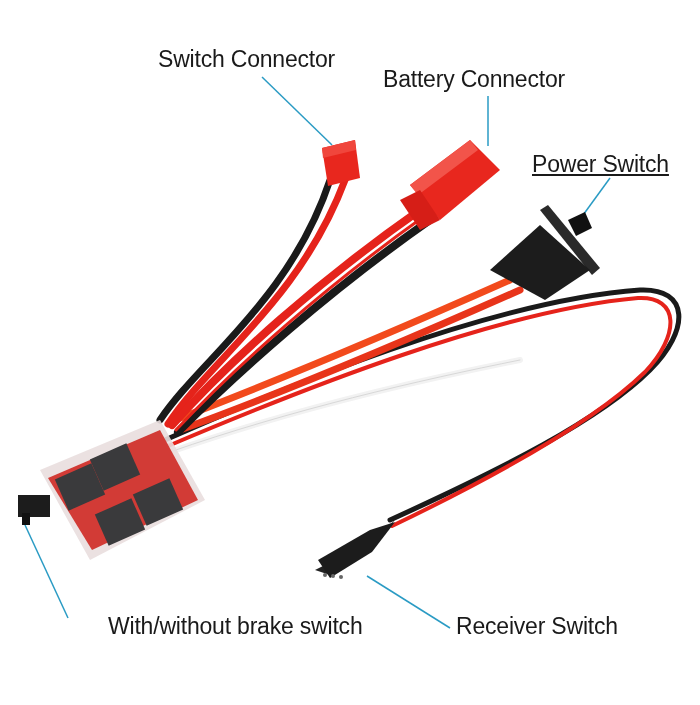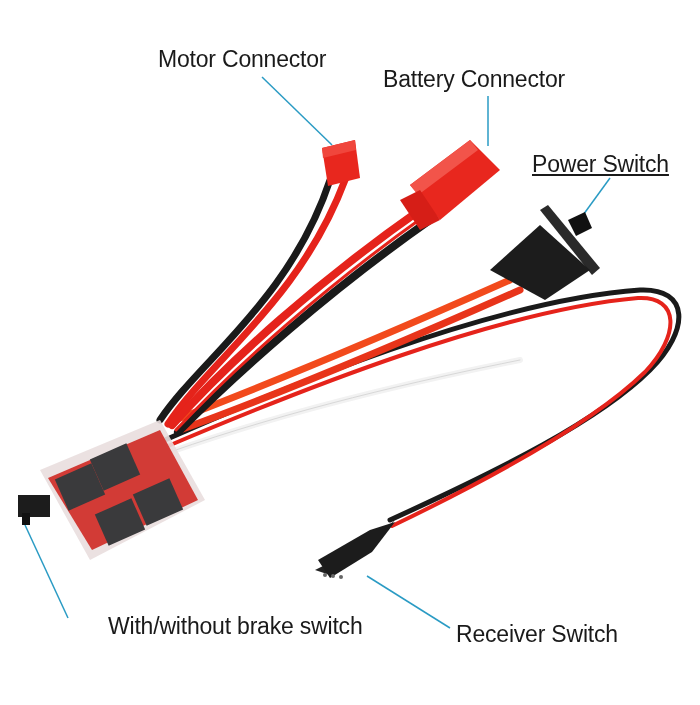--- a/index.html
+++ b/index.html
@@ -74,17 +74,17 @@
 
   <g>
     <polygon points="315,570 365,545 395,520 378,540 330,575" fill="#222"></polygon>
     <polygon points="318,560 370,530 395,522 372,552 330,578" fill="#1c1c1c"></polygon>
     <circle cx="325" cy="575" r="2" fill="#666"></circle>
     <circle cx="333" cy="576" r="2" fill="#666"></circle>
     <circle cx="341" cy="577" r="2" fill="#666"></circle>
   </g>
 </svg>
 
-<div class="label" style="left:158px; top:46px;">Motor Connector</div>
+<div class="label" style="left:158px; top:46px;">Switch Connector</div>
 <div class="label" style="left:383px; top:66px;">Battery Connector</div>
 <div class="label" style="left:532px; top:151px;text-decoration:underline;">Power Switch</div>
 <div class="label" style="left:72px; top:613px;margin-left:36px;">With/without brake switch</div>
-<div class="label" style="left:456px; top:613px;margin-top:8px;">Receiver Switch</div>
+<div class="label" style="left:456px; top:613px;">Receiver Switch</div>
 
 </body></html>

